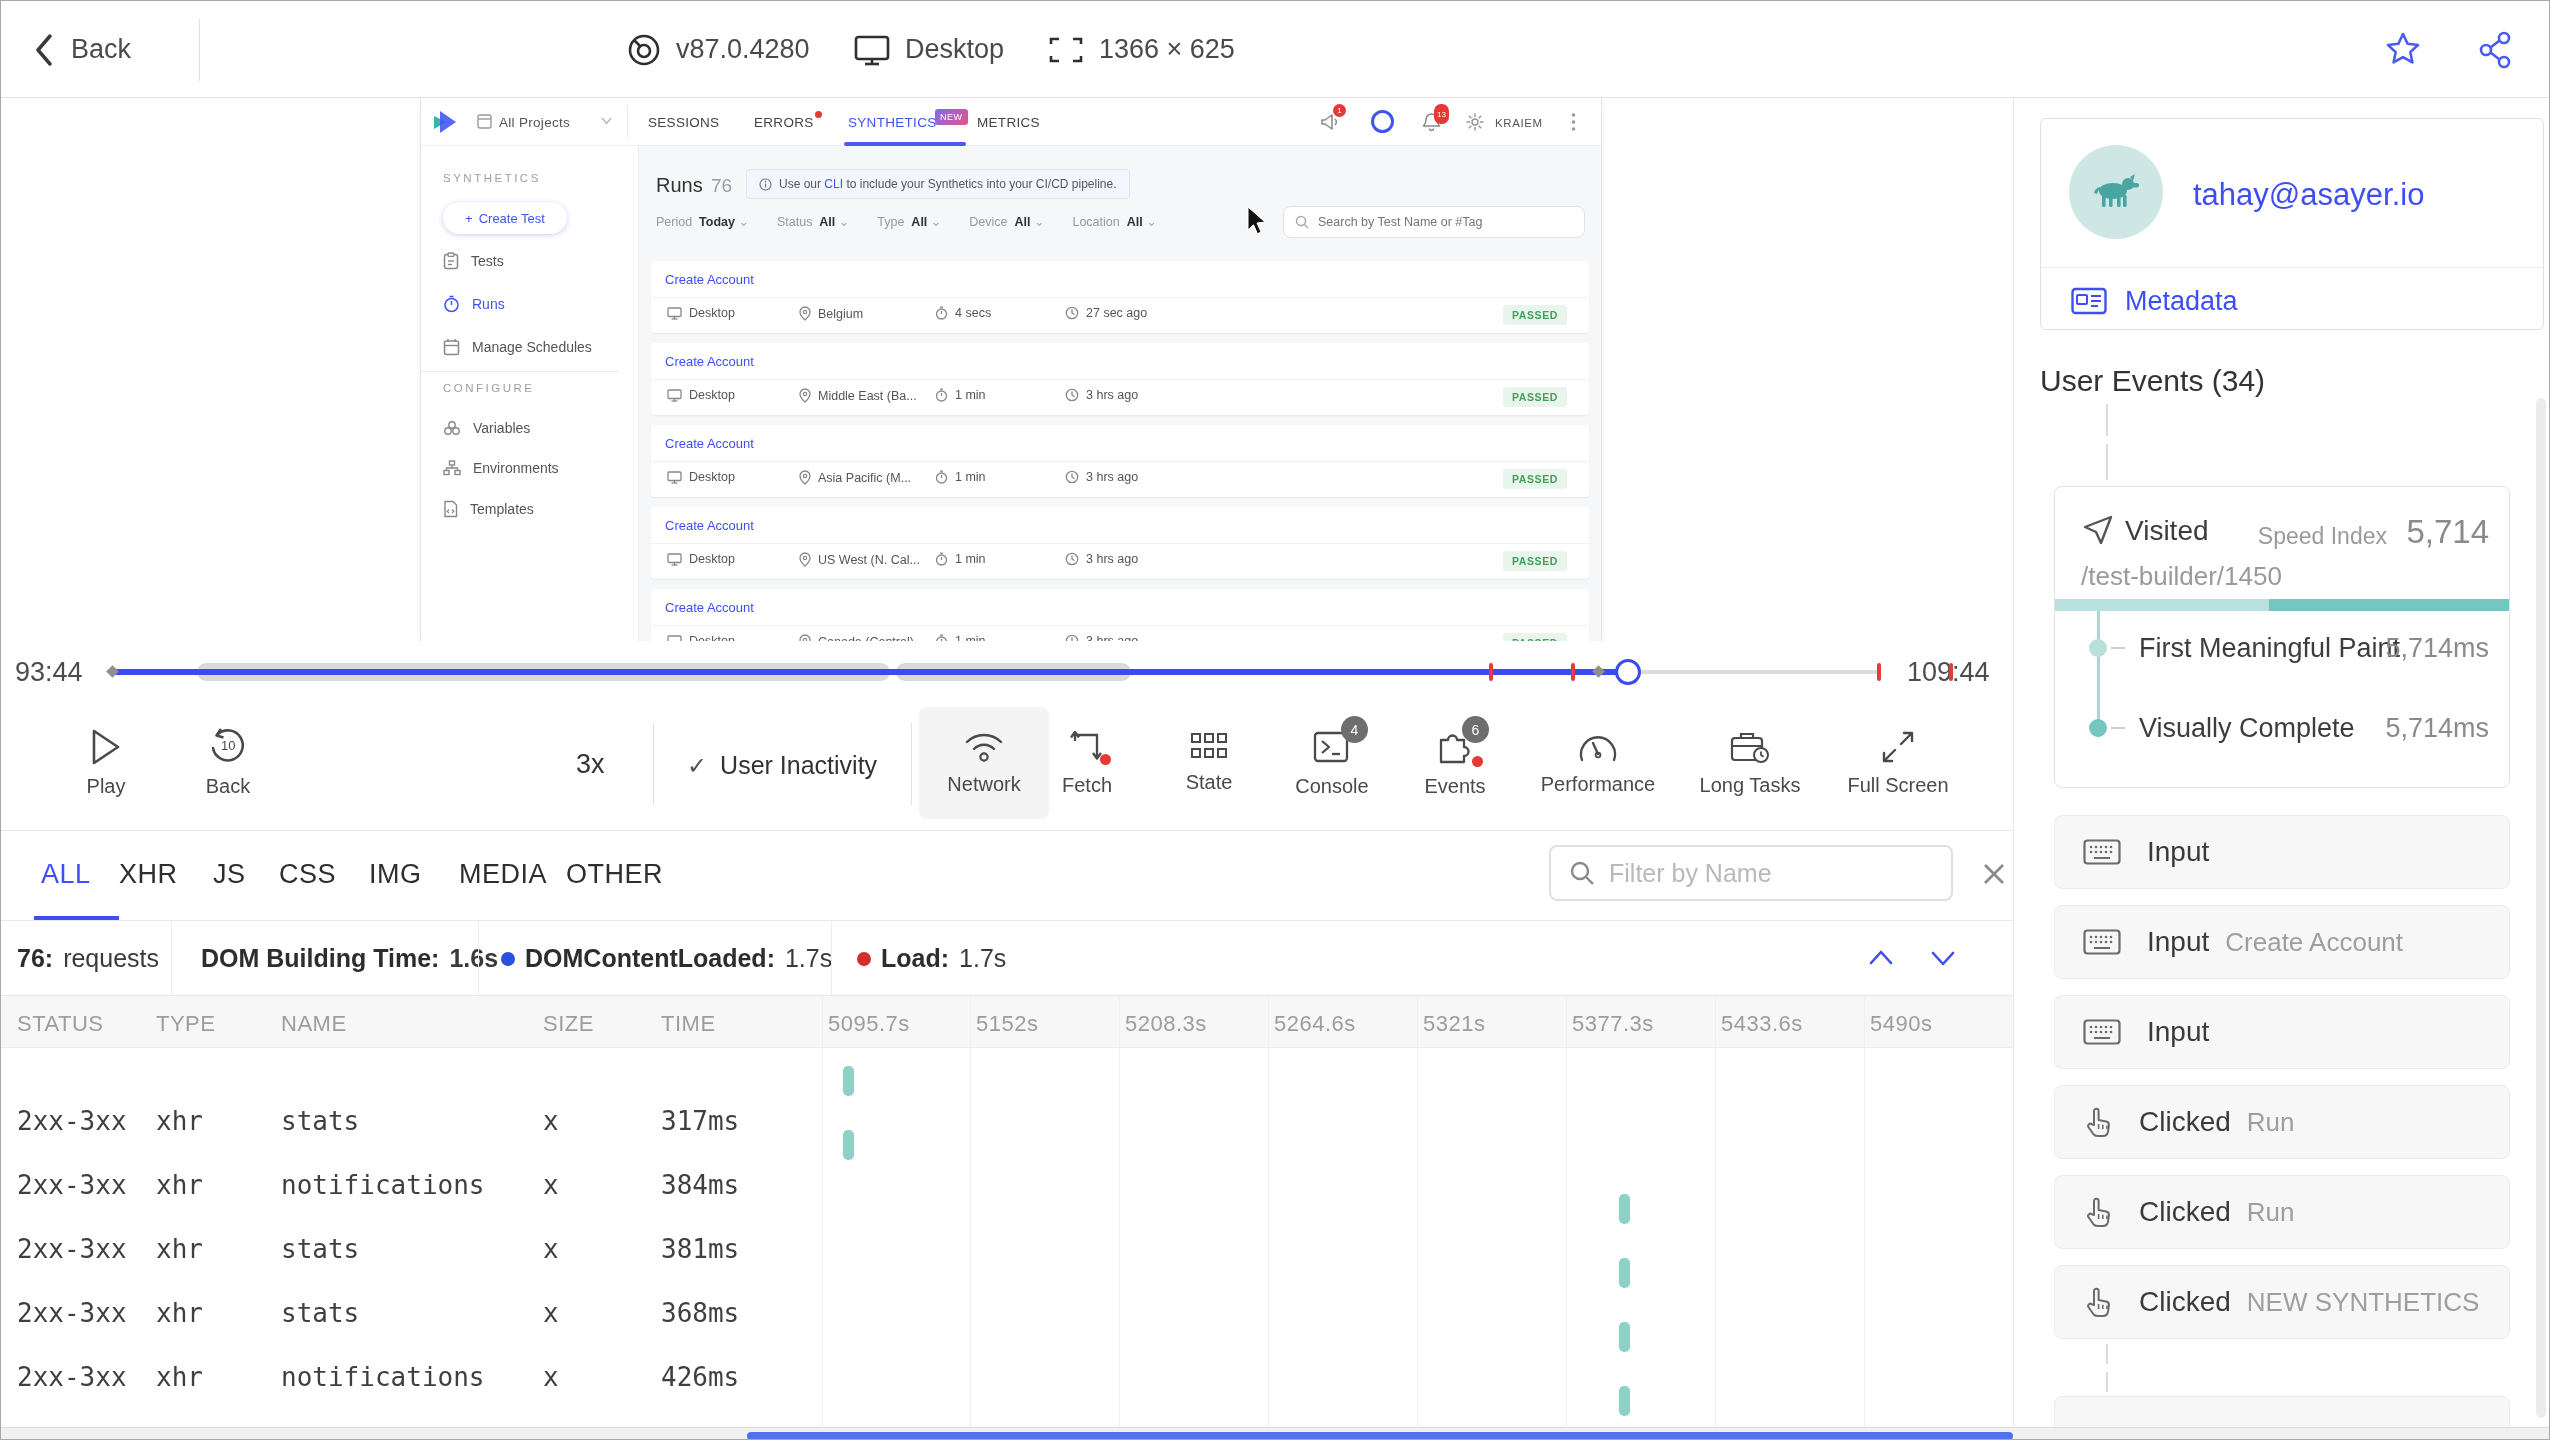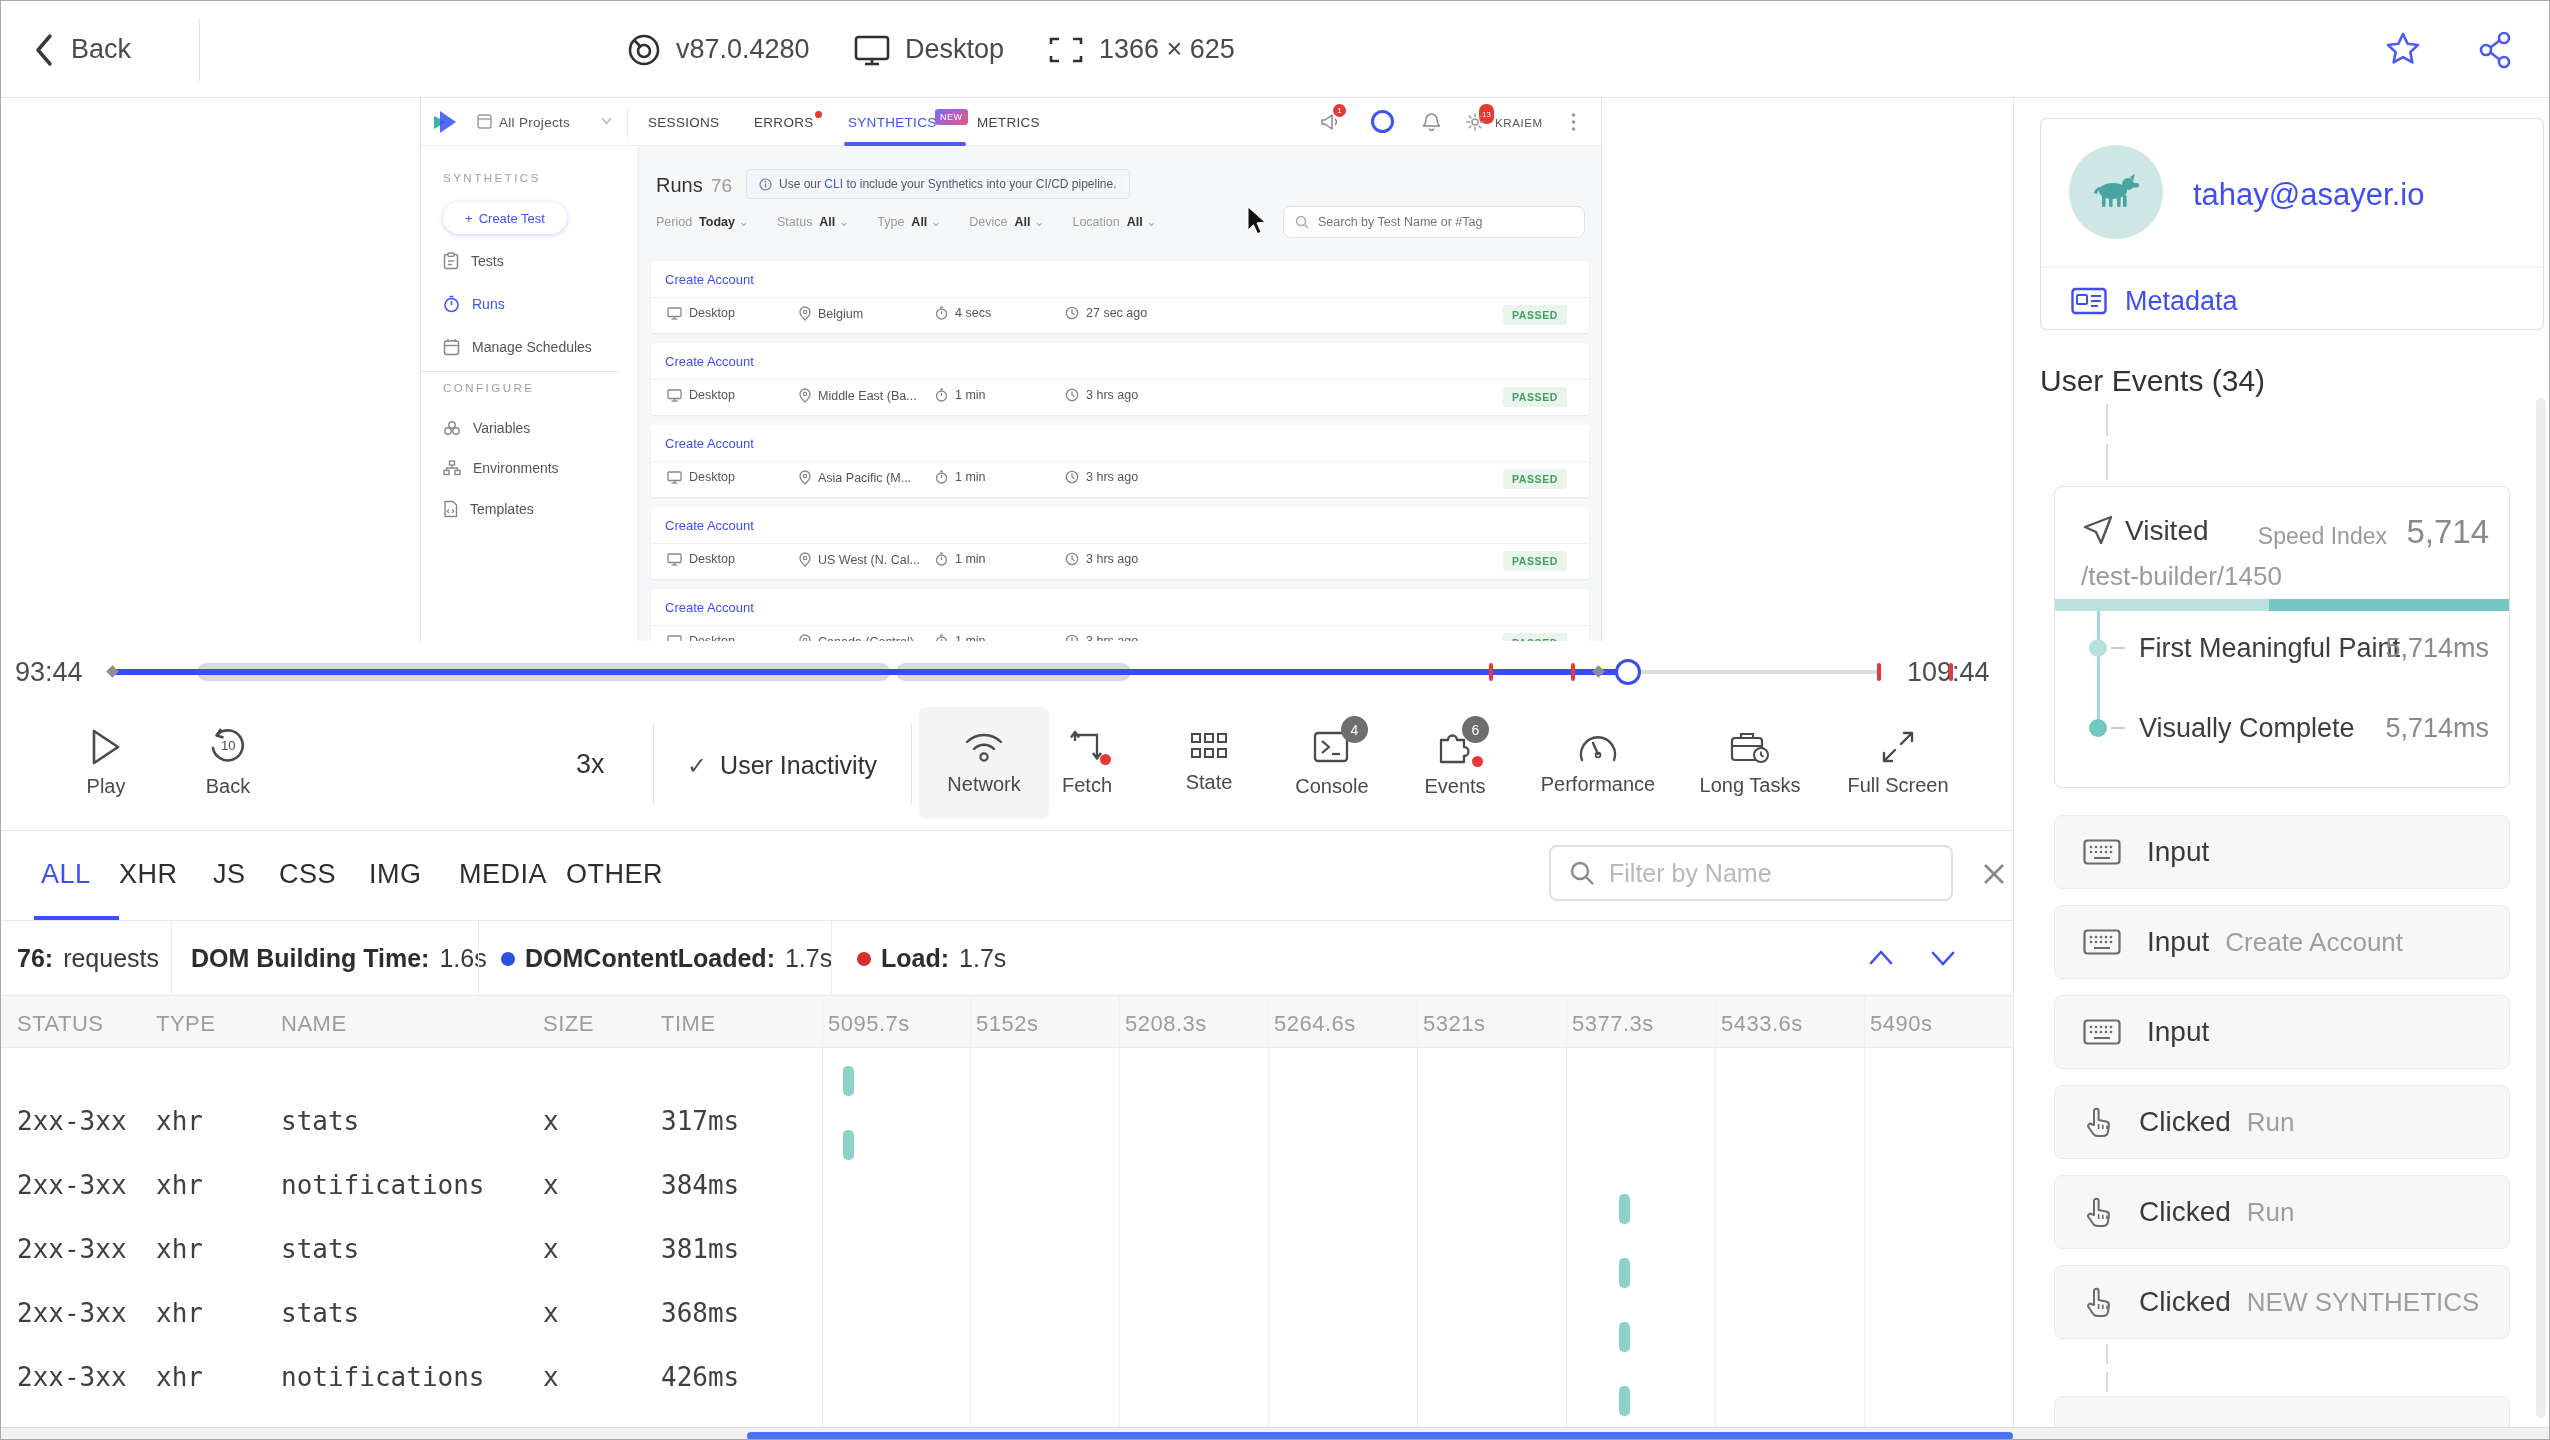--- a/index.html
+++ b/index.html
@@ -219,21 +219,21 @@
         <span style="position:absolute; left:912px; top:6px; min-width:13px; height:13px; border-radius:7px; background:#e53935; color:#fff; font-size:8px; display:flex; align-items:center; justify-content:center; padding:0 2px;">1</span>
 
         <span style="position:absolute; left:950px; top:12px; width:23px; height:23px; border:3px solid #3f54f3; border-radius:50%;"></span>
 
         <span class="anav" style="left:1000px; top:13px;">
           <svg width="21" height="22" viewBox="0 0 21 22">
               <path d="M10.5 3 a5.5 5.5 0 0 1 5.5 5.5 c0 4 1.5 5.5 2.5 6.5 H2.5 c1-1 2.5-2.5 2.5-6.5 A5.5 5.5 0 0 1 10.5 3 Z" fill="none" stroke="#888" stroke-width="1.5" stroke-linejoin="round"></path>
               <path d="M8.5 17.5 a2 2 0 0 0 4 0" fill="none" stroke="#888" stroke-width="1.5"></path>
             </svg>
         </span>
-        <span style="position:absolute; left:1058px; top:6px; min-width:15px; height:20px; border-radius:7px; background:#e53935; color:#fff; font-size:8px; display:flex; align-items:center; justify-content:center; padding:0 2px;">13</span>
+        <span style="position:absolute; left:1013px; top:6px; min-width:15px; height:20px; border-radius:7px; background:#e53935; color:#fff; font-size:8px; display:flex; align-items:center; justify-content:center; padding:0 2px;">13</span>
 
         <span class="anav" style="left:1044px; top:14px;">
           <svg width="20" height="20" viewBox="0 0 20 20">
               <circle cx="10" cy="10" r="3" fill="none" stroke="#999" stroke-width="1.5"></circle>
               <path d="M10 1.5 V5 M10 15 v3.5 M1.5 10 H5 M15 10 h3.5 M3.8 3.8 L6.3 6.3 M13.7 13.7 l2.5 2.5 M16.2 3.8 L13.7 6.3 M6.3 13.7 l-2.5 2.5" stroke="#999" stroke-width="1.5"></path>
             </svg>
         </span>
         <span class="anav" style="left:1074px; font-size:11.5px; letter-spacing:.6px; top:19px; color:#555;">KRAIEM</span>
         <span class="anav" style="left:1150px; top:14px;">
           <svg width="5" height="20" viewBox="0 0 5 20">
@@ -705,21 +705,21 @@
         </svg>
     </span>
   </div>
 
   <div id="netsummary">
     <span class="sseg" style="left:16px;">
         <b>76:</b>
         <span>requests</span>
       </span>
     <div class="sdiv" style="left:170px;"></div>
-    <span class="sseg" style="left:190px;">
+    <span class="sseg" style="left:200px;font-weight:bold;">
         <b>DOM Building Time:</b>
         <span>1.6s</span>
       </span>
     <div class="sdiv" style="left:477px;"></div>
     <span class="sseg" style="left:500px;">
         <span class="dot" style="background:#2a50e0;"></span>
         <b>DOMContentLoaded:</b>
         <span>1.7s</span>
       </span>
     <div class="sdiv" style="left:830px;"></div>

